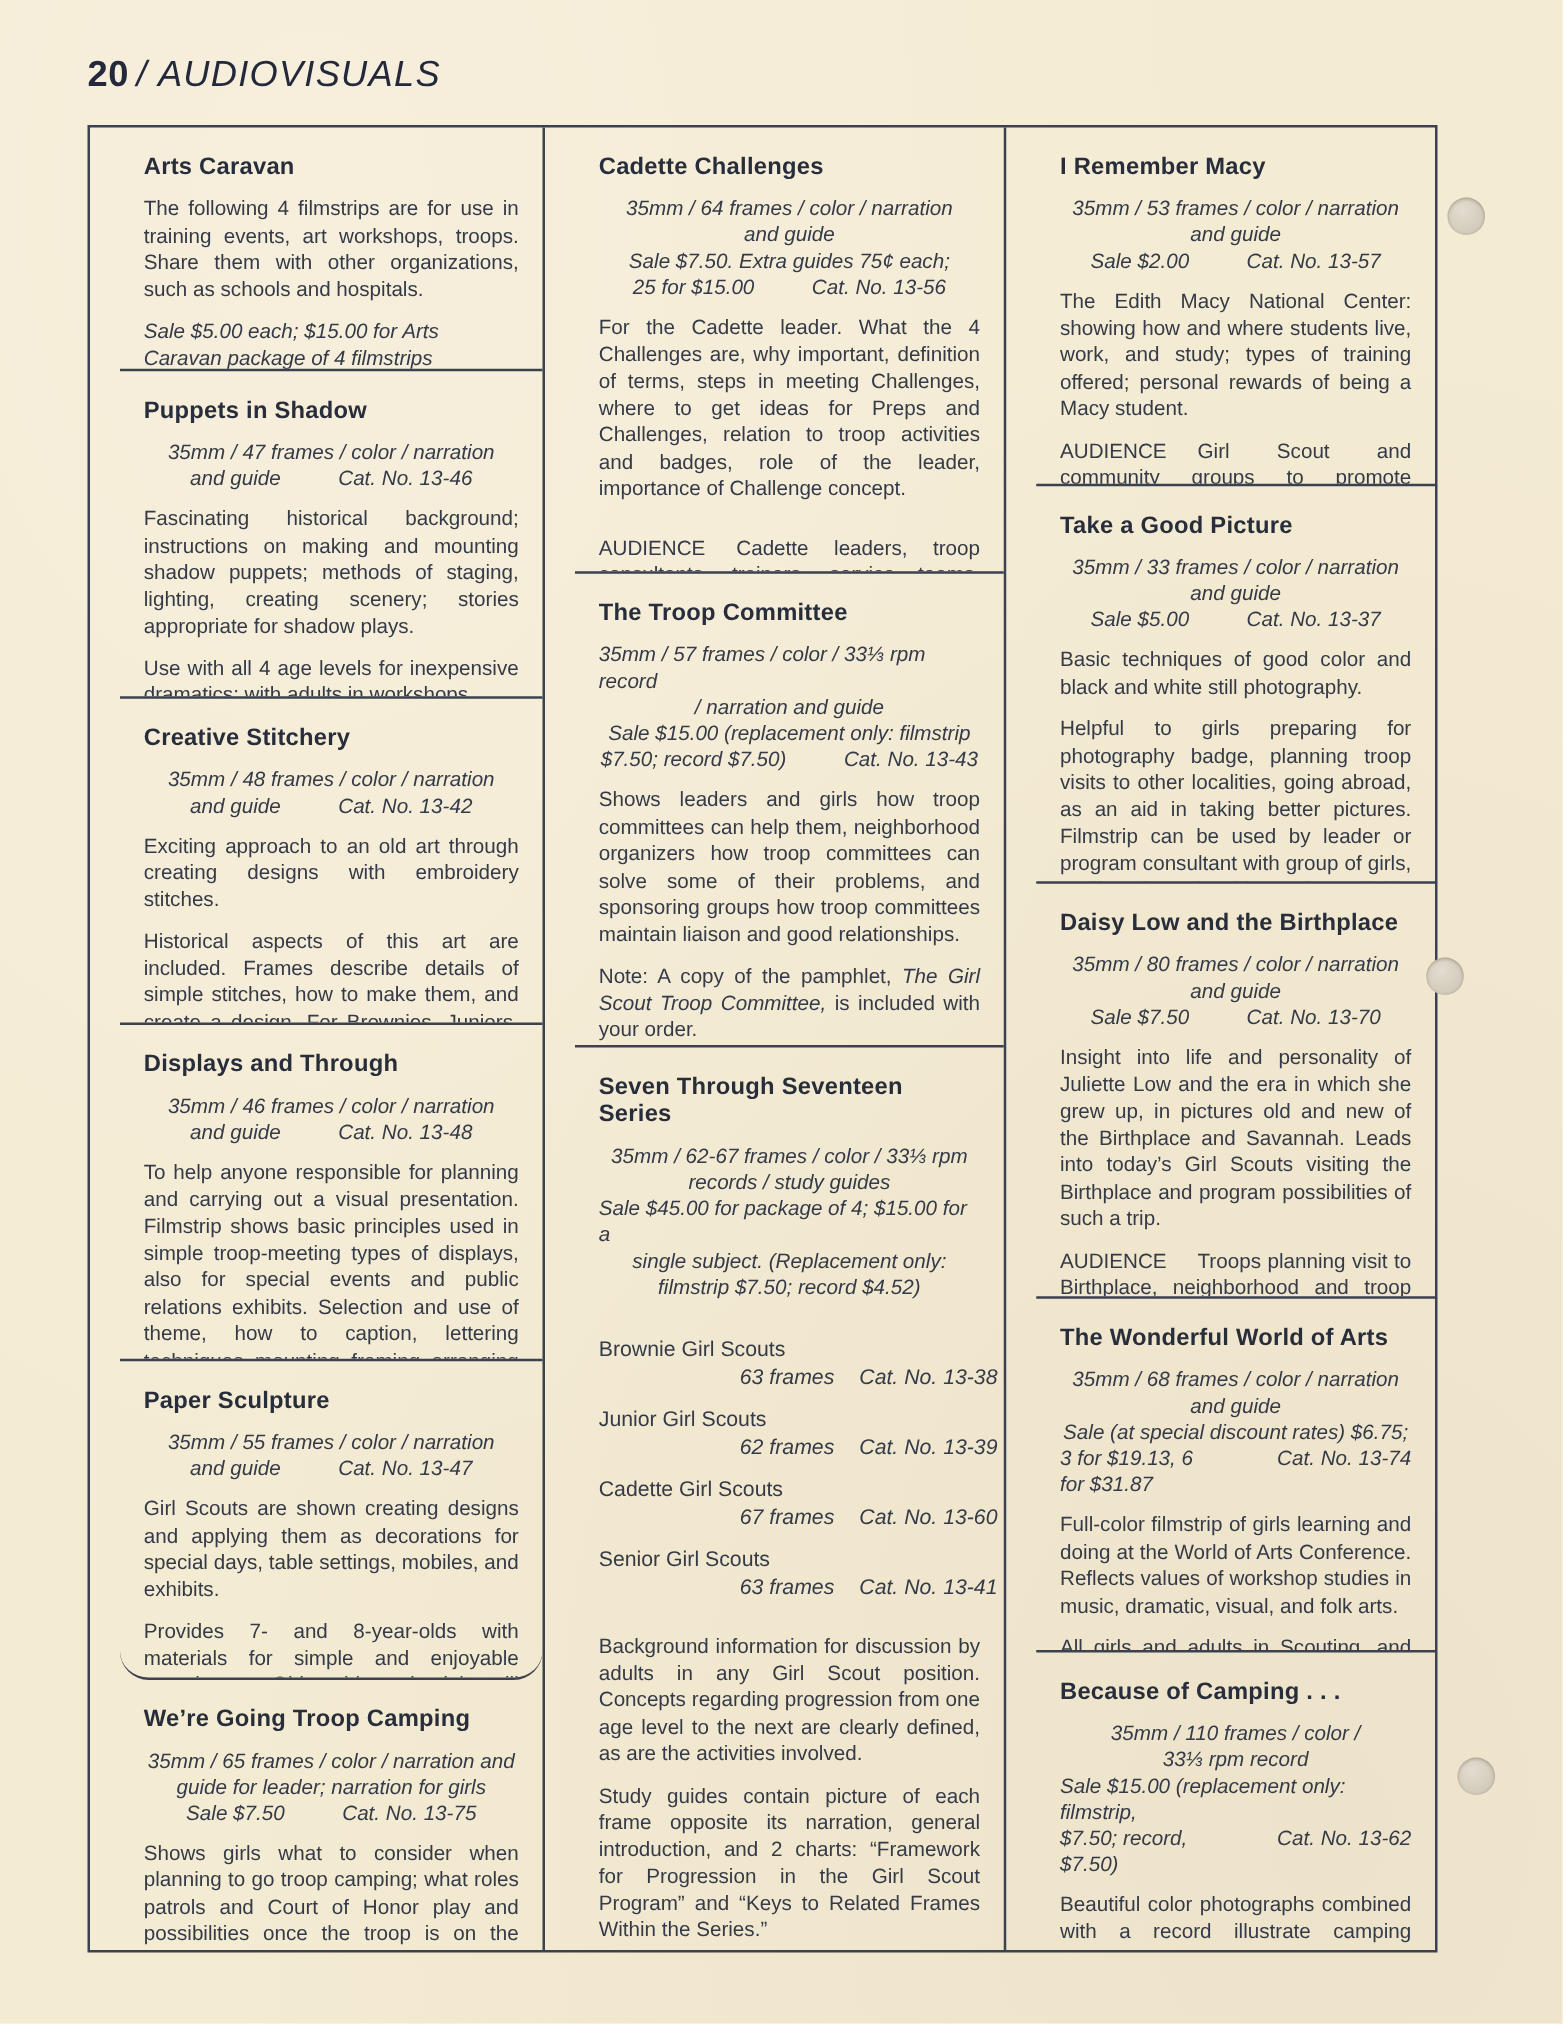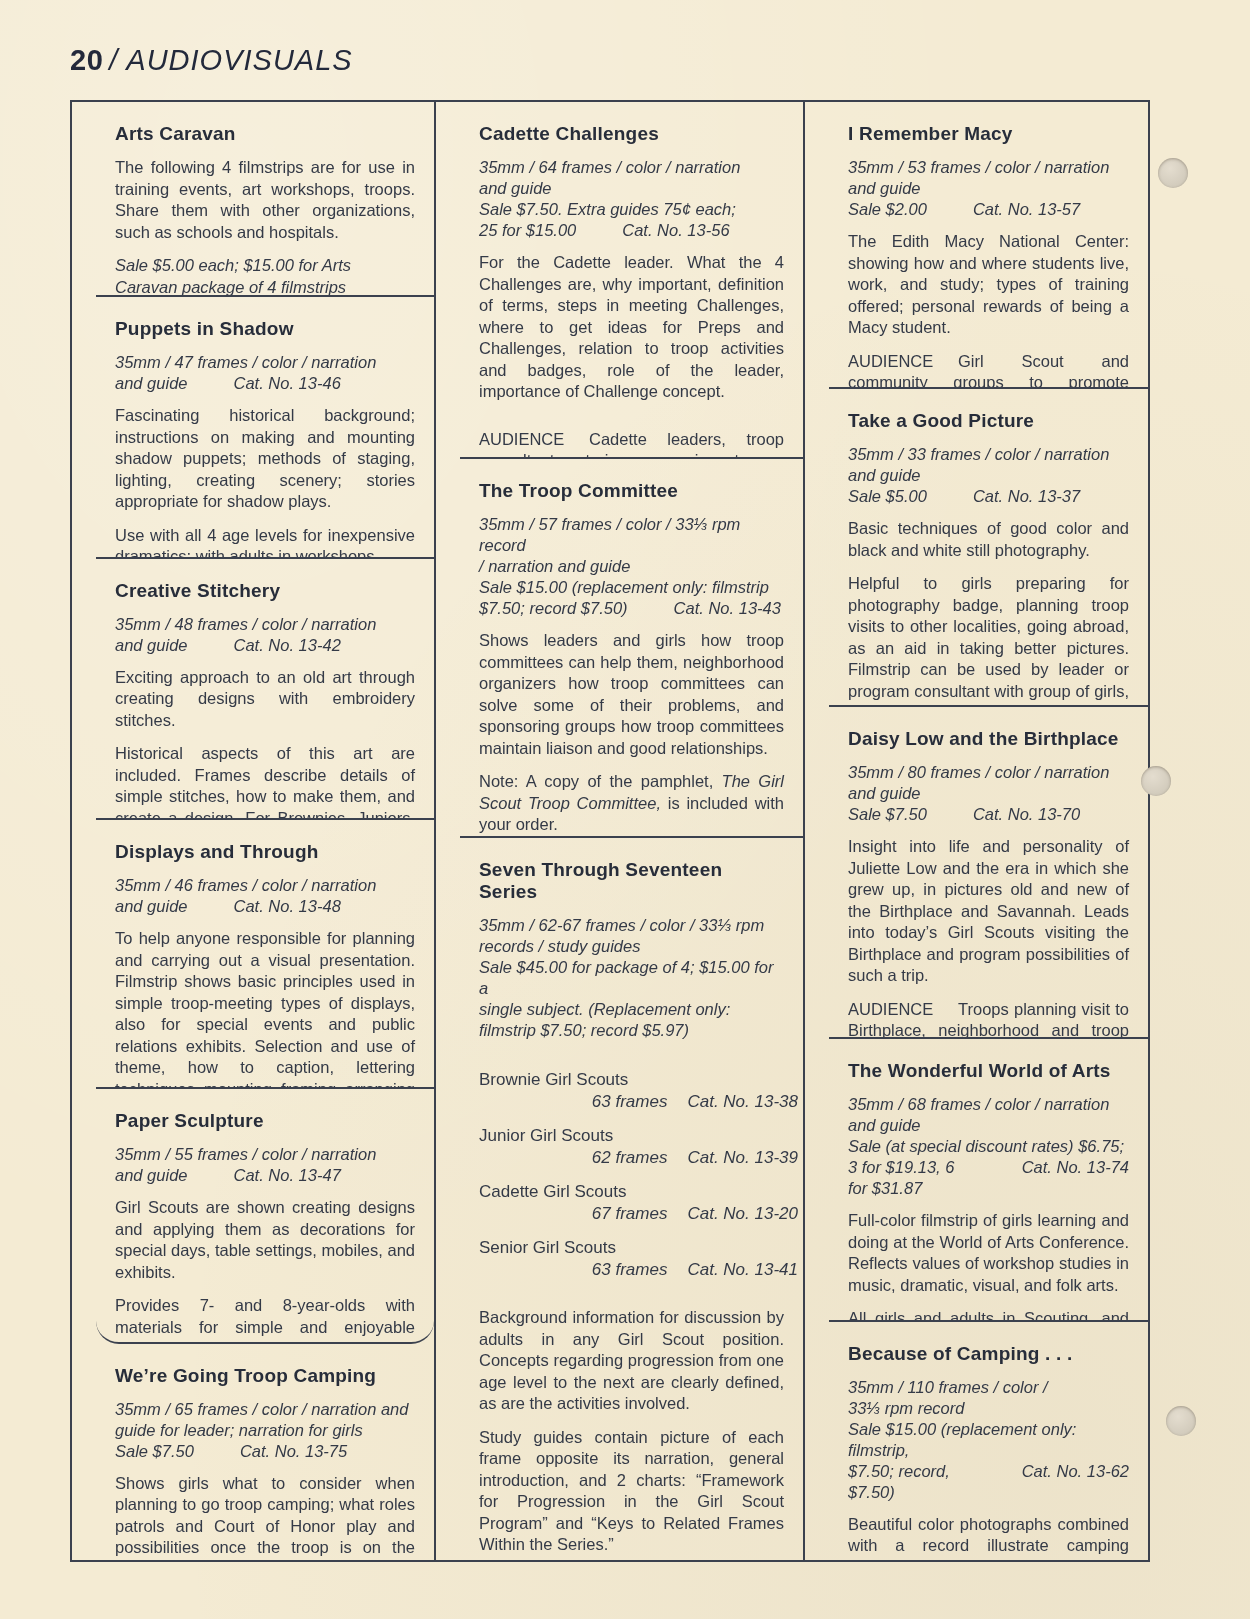--- a/index.html
+++ b/index.html
@@ -36,21 +36,21 @@
     border-bottom:2px solid #3b414e;
     padding:13px 19px 4px 19px;
     overflow:hidden;
   }
   .entry:last-child{border-bottom:none;}
   .entry-title{
     font-size:19px;font-weight:bold;color:#272d3a;
     margin:8px 0 12px 0;letter-spacing:.2px;
   }
   .spec{font-style:italic;font-size:16.5px;line-height:21px;margin:0 0 11px 0;}
-  .spec-row{display:flex;column-gap:46px;}
+  .spec-row{display:flex;column-gap:46px;justify-content:center;}
   .spec-cat{white-space:nowrap;}
   .body-par{
     font-size:16.5px;line-height:21.5px;
     text-align:justify;
     margin:0 0 12px 0;
   }
   .body-par.italic{font-style:italic;text-align:left;}
   .body-par.gap-before{margin-top:26px;}
   .series-items{margin:28px 0 26px 0;}
   .series-item{margin-bottom:12px;font-size:17px;}
@@ -206,21 +206,21 @@
             <div class="spec-row">
               <span>records / study guides</span>
             </div>
             <div class="spec-row">
               <span>Sale $45.00 for package of 4; $15.00 for a</span>
             </div>
             <div class="spec-row">
               <span>single subject. (Replacement only:</span>
             </div>
             <div class="spec-row">
-              <span>filmstrip $7.50; record $5.97)</span>
+              <span>filmstrip $7.50; record $4.52)</span>
             </div>
           </div>
           <div class="series-items">
             <div class="series-item">
               <div class="series-item-name">Brownie Girl Scouts</div>
               <div class="series-item-detail">
                 <span>63 frames</span>
                 <span>Cat. No. 13-38</span>
               </div>
             </div>
@@ -228,21 +228,21 @@
               <div class="series-item-name">Junior Girl Scouts</div>
               <div class="series-item-detail">
                 <span>62 frames</span>
                 <span>Cat. No. 13-39</span>
               </div>
             </div>
             <div class="series-item">
               <div class="series-item-name">Cadette Girl Scouts</div>
               <div class="series-item-detail">
                 <span>67 frames</span>
-                <span>Cat. No. 13-20</span>
+                <span>Cat. No. 13-60</span>
               </div>
             </div>
             <div class="series-item">
               <div class="series-item-name">Senior Girl Scouts</div>
               <div class="series-item-detail">
                 <span>63 frames</span>
                 <span>Cat. No. 13-41</span>
               </div>
             </div>
           </div>

